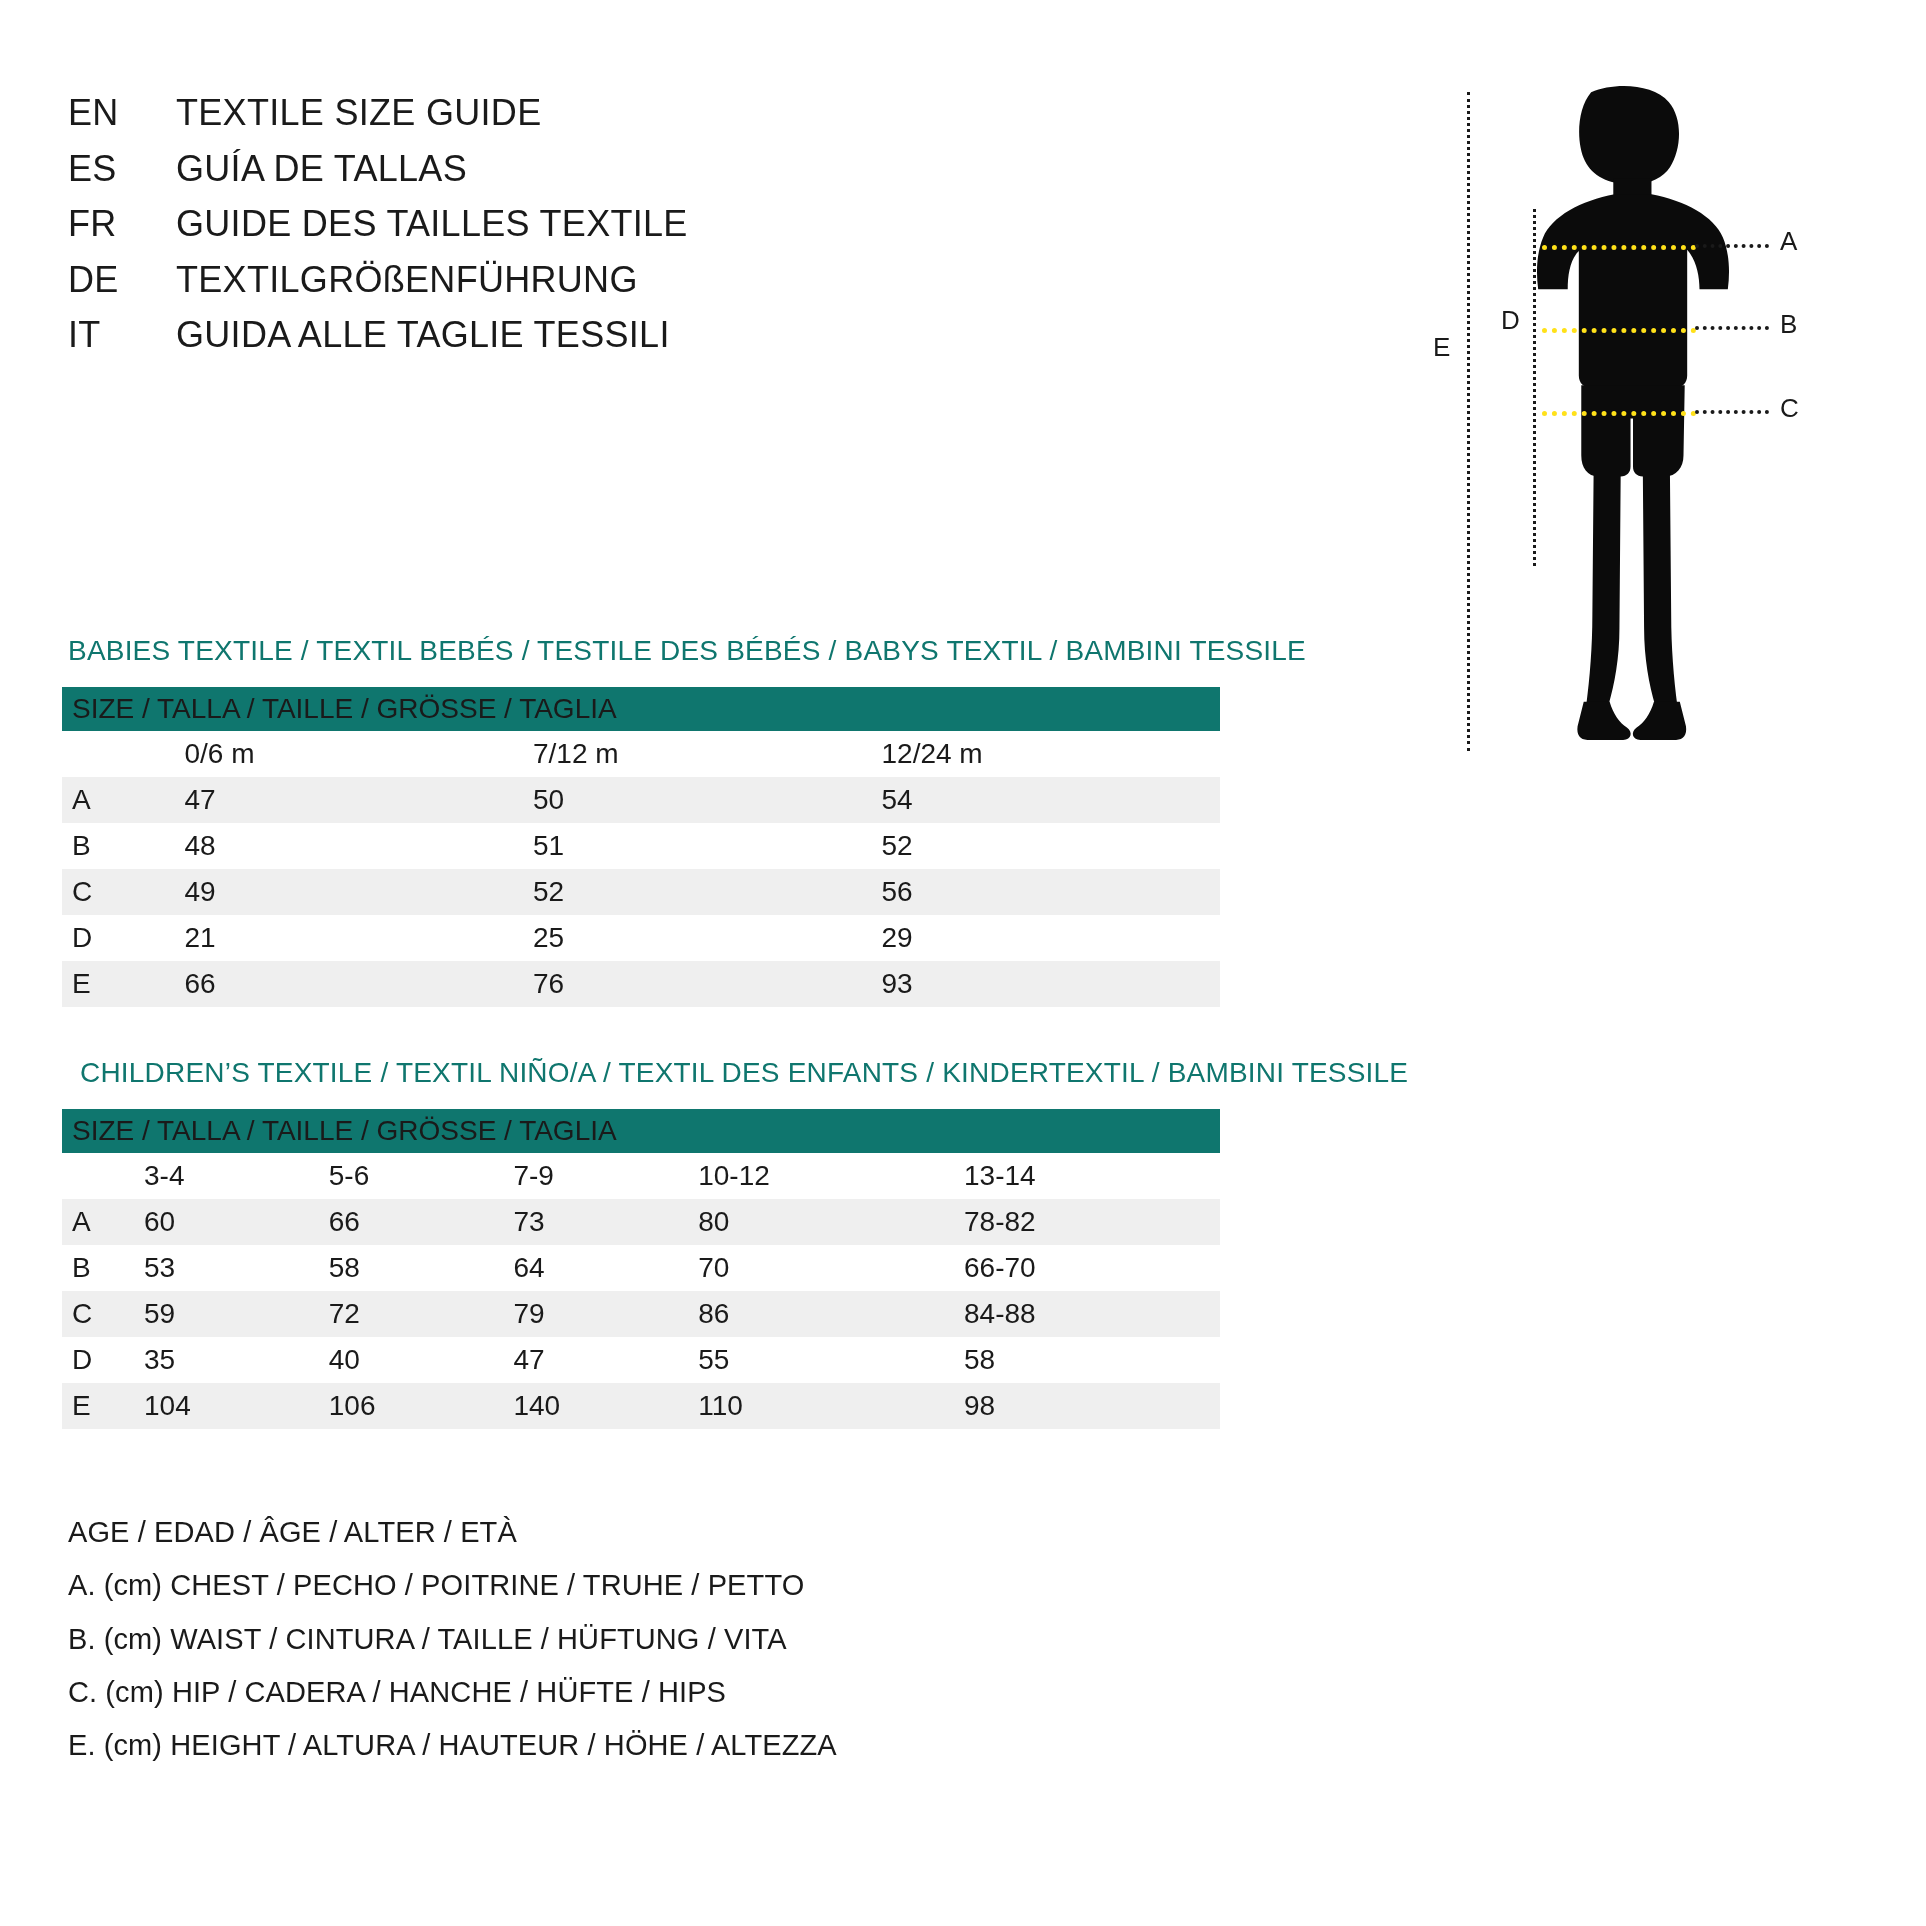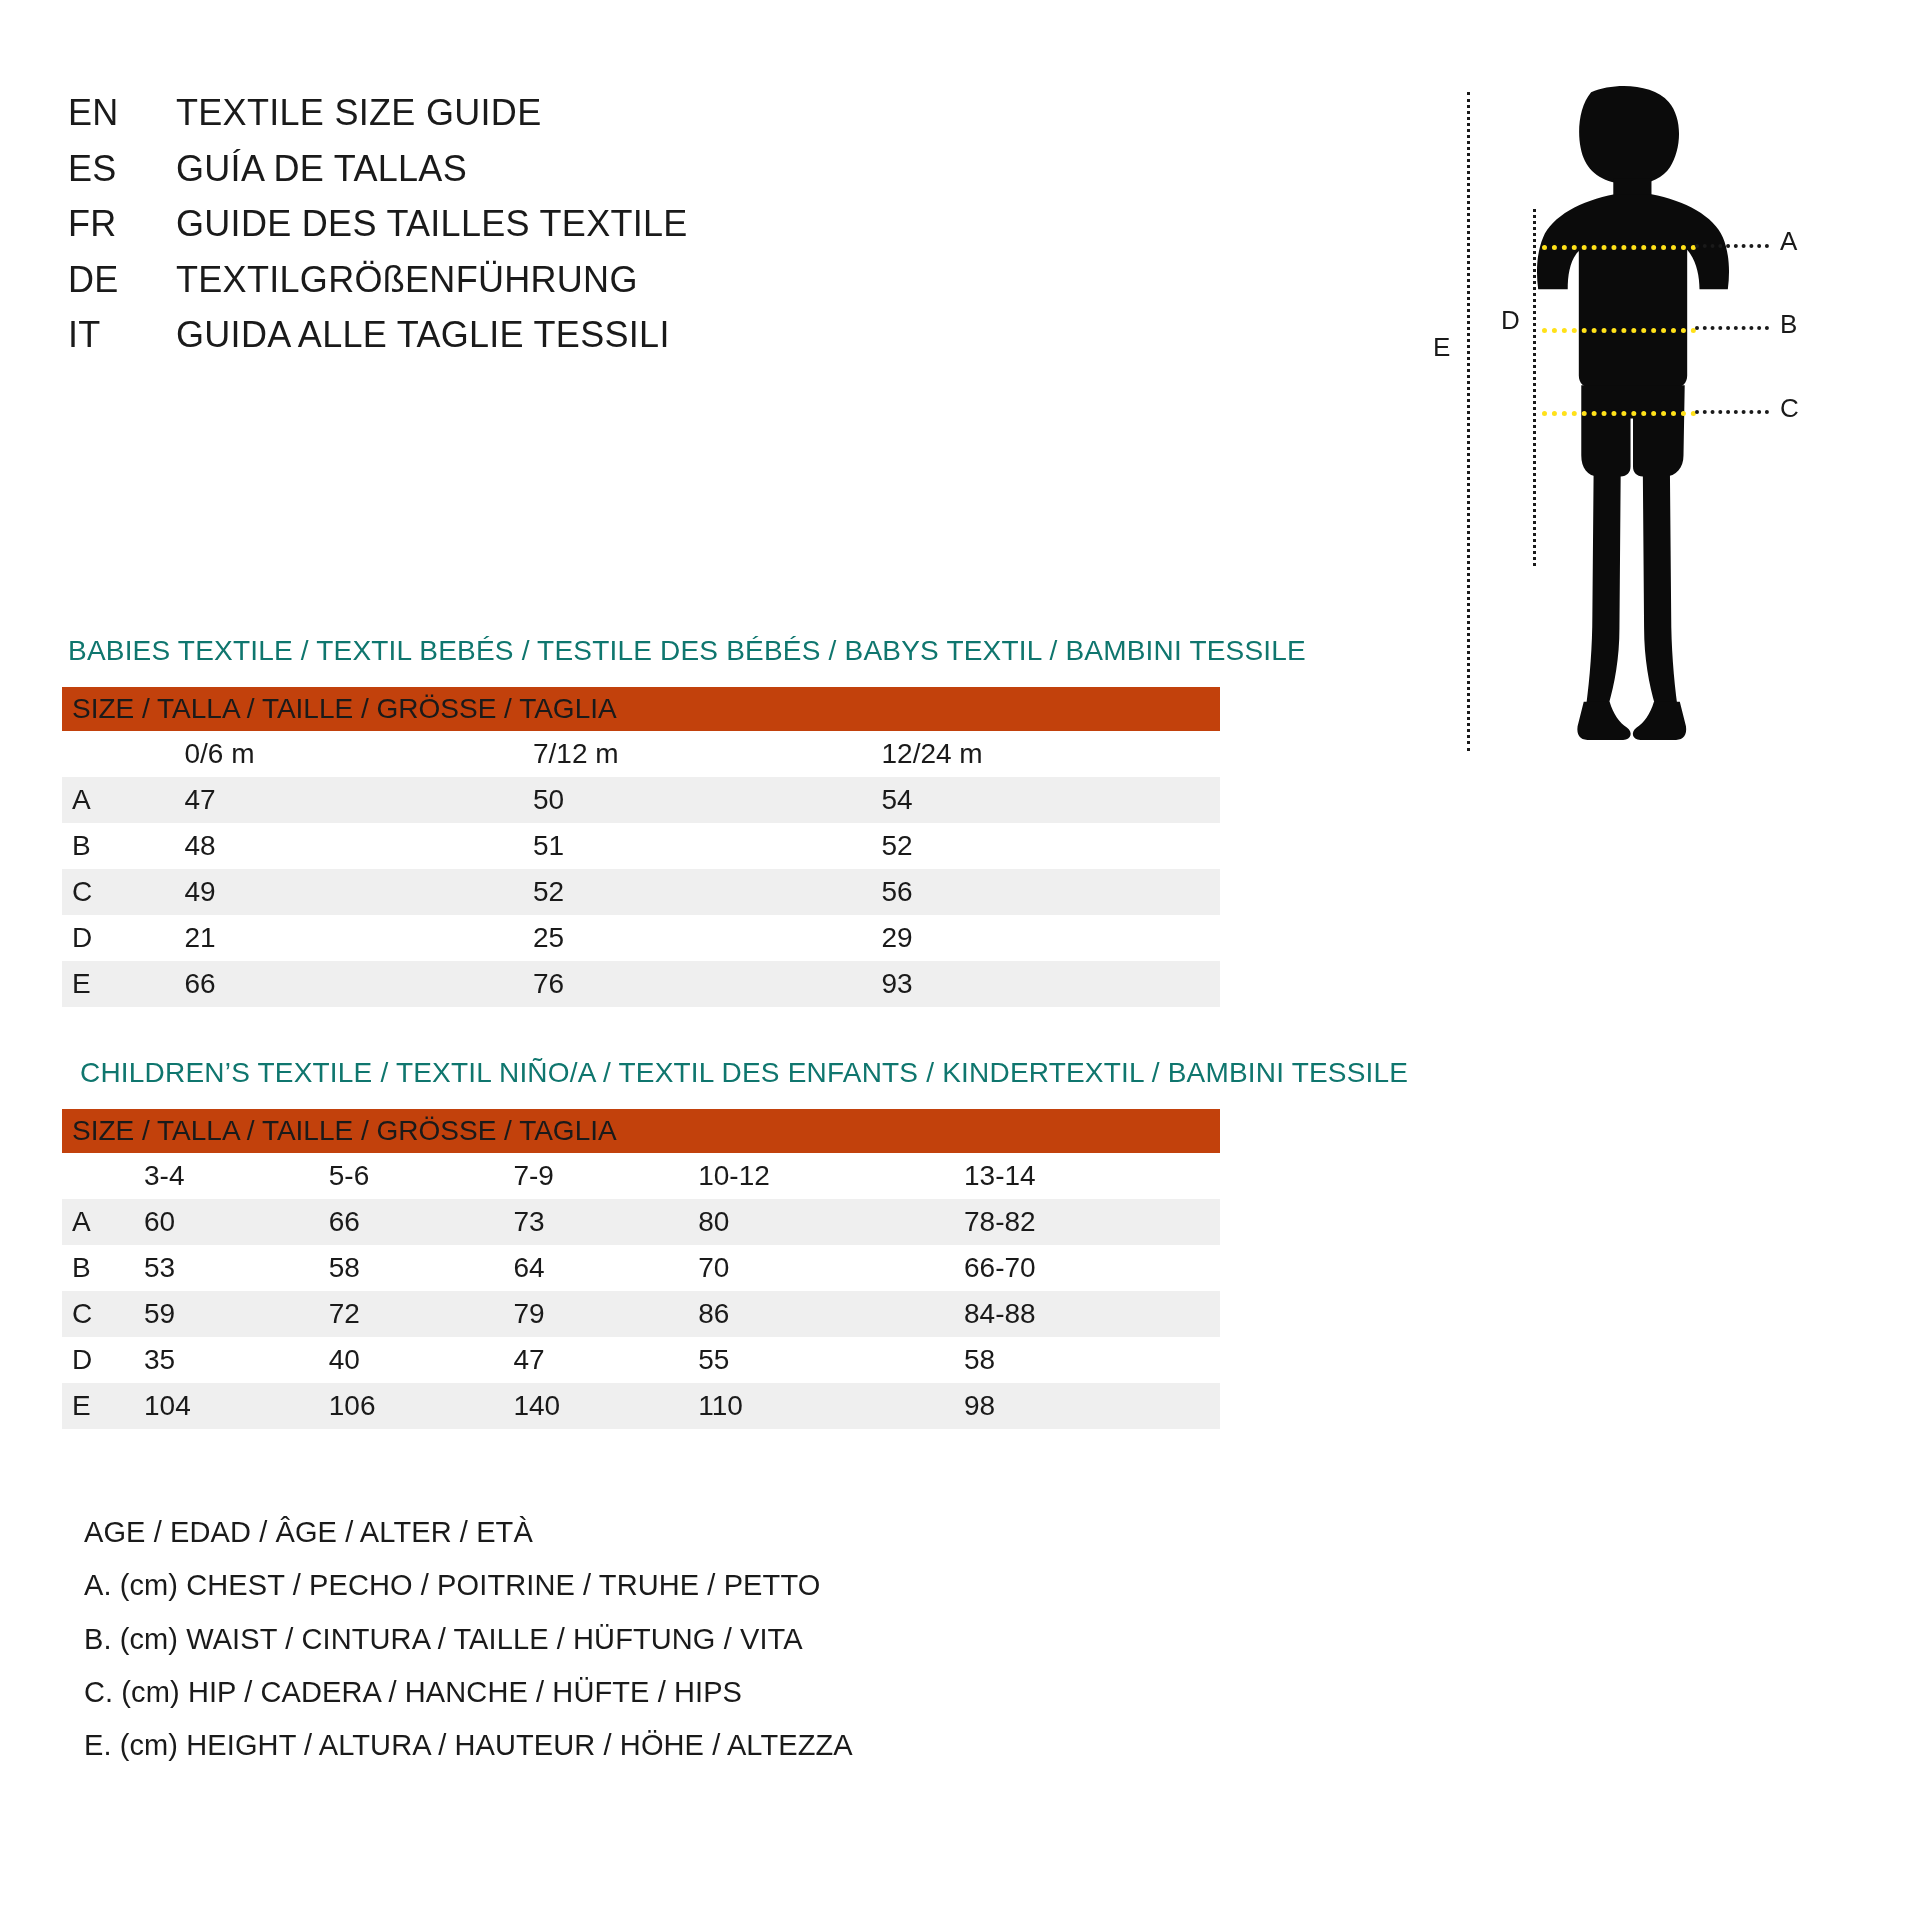--- a/index.html
+++ b/index.html
@@ -90,21 +90,21 @@
     border-collapse: collapse;
     font-size: 28px;
     color: #1a1a1a;
   }
   .size-table td, .size-table th {
     padding: 0;
     font-weight: normal;
     text-align: left;
   }
   .hdr-band td {
-    background: #c2410c;
+    background: #0f766e;
     height: 44px;
     font-size: 28px;
     padding-left: 10px;
   }
   .sub-row td {
     background: #ffffff;
     height: 46px;
     padding-left: 10px;
   }
   .row-alt td {
@@ -116,21 +116,21 @@
     background: #ffffff;
     height: 46px;
     padding-left: 10px;
   }
   .col-label { width: 62px; }
   .col-val { width: 213px; }
 
   
   .legend {
     position: absolute;
-    left: 84px;
+    left: 68px;
     top: 1516px;
     width: 1232px;
   }
   .legend-row {
     font-size: 29px;
     color: #1a1a1a;
     margin-bottom: 20.3px;
     letter-spacing: 0.1px;
   }
 </style>

